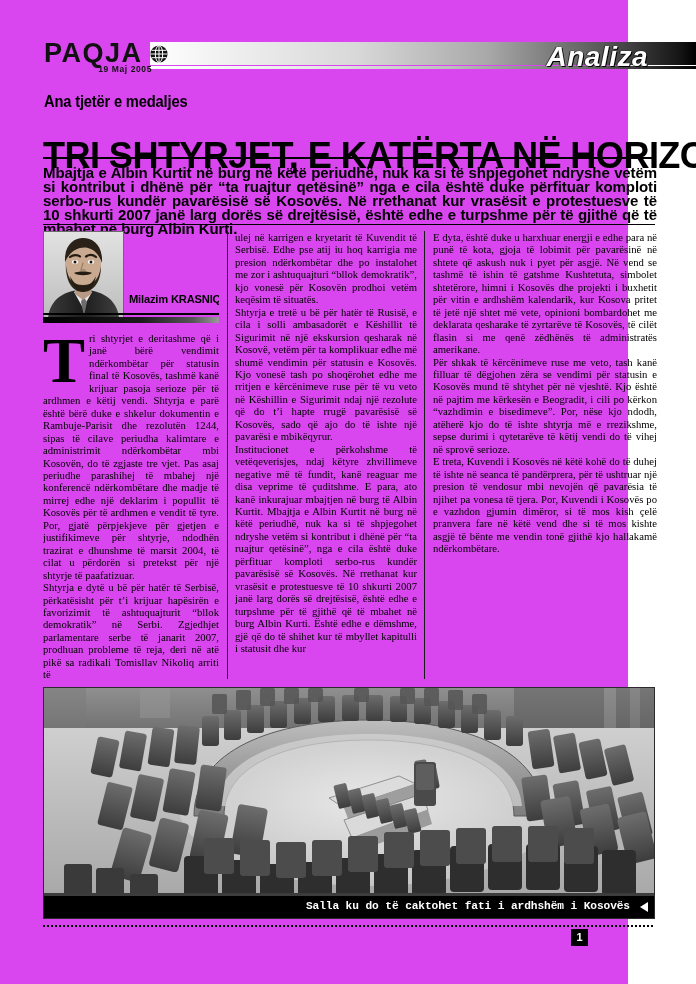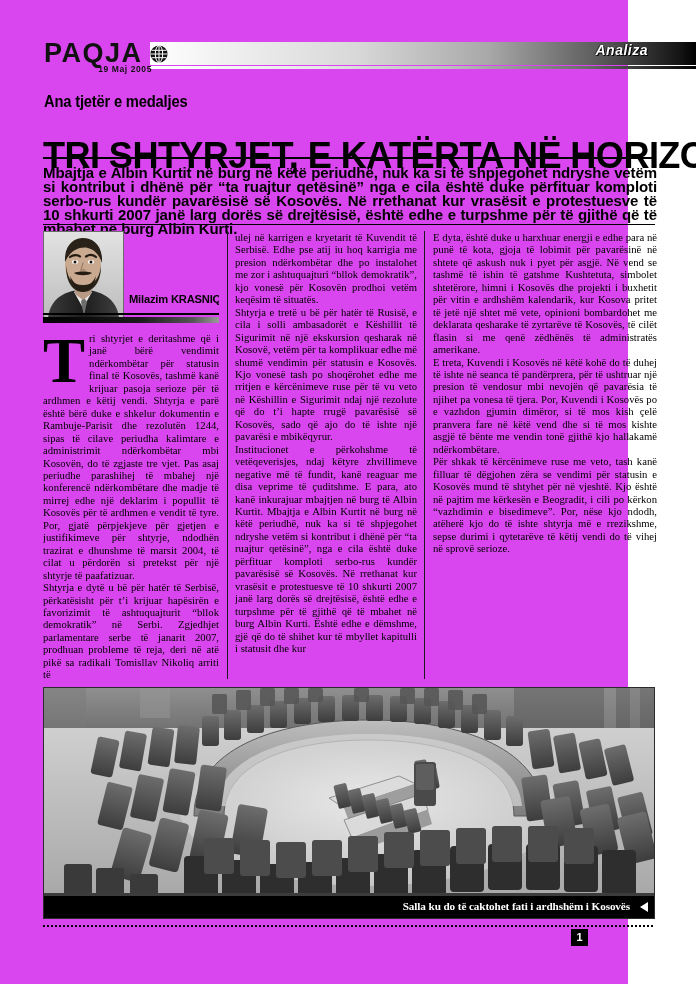--- a/index.html
+++ b/index.html
@@ -72,21 +72,21 @@
     width: 108px;
     margin-top: -3px;
   }
 
   .section-tag {
     position: absolute;
     right: 48px; top: 1px;
     font-family: "Liberation Sans", sans-serif;
     font-weight: bold;
     font-style: italic;
-    font-size: 14px;
+    font-size: 28px;
     letter-spacing: 0.5px;
     color: #ffffff;
     text-shadow: 0 0 1px #000, 1px 1px 0 #000, -1px 0 0 rgba(0,0,0,.55);
     line-height: 1;
     z-index: 5;
   }
 
   
   .kicker {
     position: absolute;
@@ -243,21 +243,21 @@
   .photo-frame svg { display: block; }
   .caption-bar {
     position: absolute;
     left: 0; bottom: 0;
     width: 612px; height: 22px;
     background: #000;
   }
   .caption-text {
     position: absolute;
     right: 26px; top: 4px;
-    font-family: Liberation Serif, serif;
+    font-family: Liberation Mono, monospace;
     font-weight: bold;
     font-size: 11.2px;
     color: #fff;
     letter-spacing: -0.1px;
     white-space: nowrap;
   }
   .caption-arrow {
     position: absolute;
     right: 8px; top: 6px;
     width: 0; height: 0;
@@ -386,22 +386,22 @@
     </div>
 
     <div class="col col2">
       <p>ulej në karrigen e  kryetarit të Kuvendit të Serbisë. Edhe pse atij iu hoq karrigia me presion ndërkombëtar dhe po instalohet me zor i ashtuquajturi “bllok demokratik”, kjo vonesë për Kosovën prodhoi vetëm keqësim të situatës.</p>
       <p>Shtyrja e tretë u bë për hatër të Rusisë, e cila i solli ambasadorët e Këshillit të Sigurimit në një ekskursion qesharak në Kosovë, vetëm për ta komplikuar edhe më shumë vendimin për statusin e Kosovës. Kjo vonesë tash po shoqërohet edhe me rritjen e kërcënimeve ruse për të vu veto në Këshillin e Sigurimit ndaj një rezolute që do t’i hapte rrugë pavarësisë së Kosovës, sado që ajo do të ishte një pavarësi e mbikëqyrur.</p>
       <p>Institucionet e përkohshme të vetëqeverisjes, ndaj këtyre zhvillimeve negative më të fundit, kanë reaguar me disa veprime të çuditshme. E para, ato kanë inkurajuar mbajtjen në burg të Albin Kurtit. Mbajtja e Albin Kurtit në burg në këtë periudhë, nuk ka si të shpjegohet ndryshe vetëm si kontribut i dhënë për “ta ruajtur qetësinë”, nga e cila është duke përfituar komploti serbo-rus kundër pavarësisë së Kosovës. Në rrethanat kur vrasësit e protestuesve të 10 shkurti 2007 janë larg dorës së drejtësisë, është edhe e turpshme për të gjithë që të mbahet në burg Albin Kurti. Është edhe e dëmshme, gjë që do të shihet kur të mbyllet kapitulli i statusit dhe kur</p>
     </div>
 
     <div class="col col3">
       <p>E dyta, është duke u harxhuar energji e edhe para në punë të kota, gjoja të lobimit për pavarësinë në shtete që askush nuk i pyet për asgjë. Në vend se tashmë të ishin të gatshme Kushtetuta, simbolet shtetërore, himni i Kosovës dhe projekti i buxhetit për vitin e ardhshëm kalendarik, kur Kosova pritet të jetë një shtet më vete, opinioni bombardohet me deklarata qesharake të zyrtarëve të Kosovës, të cilët flasin si me qenë zëdhënës të administratës amerikane.</p>
+      <p>Për shkak të kërcënimeve ruse me veto, tash kanë filluar të dëgjohen zëra se vendimi për statusin e Kosovës mund të shtyhet për në vjeshtë. Kjo është në pajtim me kërkesën e Beogradit, i cili po kërkon “vazhdimin e bisedimeve”. Por, nëse kjo ndodh, atëherë kjo do të ishte shtyrja më e rrezikshme, sepse durimi i qytetarëve të këtij vendi do të vihej në sprovë serioze.</p>
       <p>E treta, Kuvendi i Kosovës në këtë kohë do të duhej të ishte në seanca të pandërprera, për të ushtruar një presion të vendosur mbi nevojën që pavarësia të njihet pa vonesa të tjera. Por, Kuvendi i Kosovës po e vazhdon gjumin dimëror, si të mos kish çelë pranvera fare në këtë vend dhe si të mos kishte asgjë të bënte me vendin tonë gjithë kjo hallakamë ndërkombëtare.</p>
-      <p>Për shkak të kërcënimeve ruse me veto, tash kanë filluar të dëgjohen zëra se vendimi për statusin e Kosovës mund të shtyhet për në vjeshtë. Kjo është në pajtim me kërkesën e Beogradit, i cili po kërkon “vazhdimin e bisedimeve”. Por, nëse kjo ndodh, atëherë kjo do të ishte shtyrja më e rrezikshme, sepse durimi i qytetarëve të këtij vendi do të vihej në sprovë serioze.</p>
     </div>
   </div>
 
   <div class="photo-frame">
     <svg width="610" height="230" viewBox="0 0 610 230" preserveAspectRatio="none">
       <defs>
         <linearGradient id="wallg" x1="0" y1="0" x2="0" y2="1">
           <stop offset="0" stop-color="#8f8f8f"></stop>
           <stop offset="1" stop-color="#6f6f6f"></stop>
         </linearGradient>

